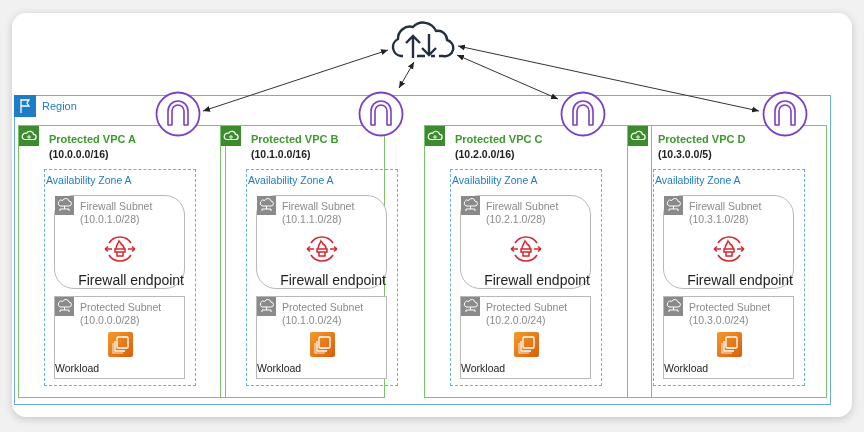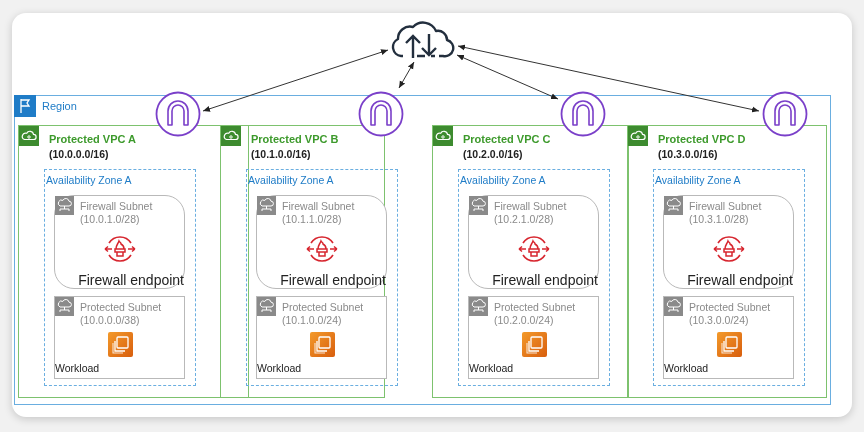--- a/index.html
+++ b/index.html
@@ -54,21 +54,21 @@
 <div class="card"></div>
 
 <div class="region"></div>
 <div class="region-flag">
   <svg width="22" height="22" viewBox="0 0 22 22">
     <path d="M7 4 V18 M7 5 H15 L13 8 L15 11 H7" fill="none" stroke="#fff" stroke-width="1.3"></path>
   </svg>
 </div>
 <div class="region-label">Region</div>
 
-<div id="vpc-0" class="vpc" style="left:18px;width:231px;">
+<div id="vpc-0" class="vpc" style="left:18px;width:208px;">
   <div class="vpc-badge">
     <svg width="20" height="20" viewBox="0 0 20 20">
       <path d="M5.5 13.5 h9 a2.6 2.6 0 0 0 0-5.2 a3.6 3.6 0 0 0-6.8-1 a2.8 2.8 0 0 0-2.2 6.2z" fill="none" stroke="#fff" stroke-width="1.2"></path>
       <circle cx="10" cy="11" r="1.2" fill="none" stroke="#fff" stroke-width="1"></circle>
     </svg>
   </div>
   <div class="vpc-title">Protected VPC A</div>
   <div class="vpc-cidr">(10.0.0.0/16)</div>
   <div class="az">
     <div class="az-label">Availability Zone A</div>
@@ -92,21 +92,21 @@
       <div class="fw-label">Firewall endpoint</div>
     </div>
     <div class="subnet pr-subnet">
       <div class="subnet-badge">
         <svg width="19" height="19" viewBox="0 0 19 19">
           <path d="M5 10 h9 a2.4 2.4 0 0 0 0-4.8 a3.2 3.2 0 0 0-6.1-.8 a2.5 2.5 0 0 0-2.9 5.6z" fill="none" stroke="#fff" stroke-width="1"></path>
           <path d="M9.5 10 v3 M5 13 h9 M5 13 v2 M14 13 v2" fill="none" stroke="#fff" stroke-width="1"></path>
         </svg>
       </div>
       <div class="subnet-name">Protected Subnet</div>
-      <div class="subnet-cidr">(10.0.0.0/38)</div>
+      <div class="subnet-cidr">(10.0.0.0/28)</div>
       <div class="wl-icon">
         <svg width="25" height="25" viewBox="0 0 25 25">
           <rect x="9" y="5" width="11" height="11" rx="1" fill="none" stroke="#fff" stroke-width="1.3"></rect>
           <path d="M7 9 V19 H17" fill="none" stroke="#fff" stroke-width="1.3"></path>
           <path d="M5 11 V21 H15" fill="none" stroke="#fff" stroke-width="1.1" opacity="0.8"></path>
         </svg>
       </div>
       <div class="wl-label">Workload</div>
     </div>
   </div>
@@ -154,21 +154,21 @@
         <svg width="25" height="25" viewBox="0 0 25 25">
           <rect x="9" y="5" width="11" height="11" rx="1" fill="none" stroke="#fff" stroke-width="1.3"></rect>
           <path d="M7 9 V19 H17" fill="none" stroke="#fff" stroke-width="1.3"></path>
           <path d="M5 11 V21 H15" fill="none" stroke="#fff" stroke-width="1.1" opacity="0.8"></path>
         </svg>
       </div>
       <div class="wl-label">Workload</div>
     </div>
   </div>
 </div>
-<div id="vpc-2" class="vpc" style="left:424px;width:197px;margin-left:8px;">
+<div id="vpc-2" class="vpc" style="left:424px;width:228px;">
   <div class="vpc-badge">
     <svg width="20" height="20" viewBox="0 0 20 20">
       <path d="M5.5 13.5 h9 a2.6 2.6 0 0 0 0-5.2 a3.6 3.6 0 0 0-6.8-1 a2.8 2.8 0 0 0-2.2 6.2z" fill="none" stroke="#fff" stroke-width="1.2"></path>
       <circle cx="10" cy="11" r="1.2" fill="none" stroke="#fff" stroke-width="1"></circle>
     </svg>
   </div>
   <div class="vpc-title">Protected VPC C</div>
   <div class="vpc-cidr">(10.2.0.0/16)</div>
   <div class="az">
     <div class="az-label">Availability Zone A</div>
@@ -212,21 +212,21 @@
   </div>
 </div>
 <div id="vpc-3" class="vpc" style="left:627px;width:200px;">
   <div class="vpc-badge">
     <svg width="20" height="20" viewBox="0 0 20 20">
       <path d="M5.5 13.5 h9 a2.6 2.6 0 0 0 0-5.2 a3.6 3.6 0 0 0-6.8-1 a2.8 2.8 0 0 0-2.2 6.2z" fill="none" stroke="#fff" stroke-width="1.2"></path>
       <circle cx="10" cy="11" r="1.2" fill="none" stroke="#fff" stroke-width="1"></circle>
     </svg>
   </div>
   <div class="vpc-title">Protected VPC D</div>
-  <div class="vpc-cidr">(10.3.0.0/16)</div>
+  <div class="vpc-cidr">(10.3.0.0/5)</div>
   <div class="az">
     <div class="az-label">Availability Zone A</div>
     <div class="subnet fw-subnet">
       <div class="subnet-badge">
         <svg width="19" height="19" viewBox="0 0 19 19">
           <path d="M5 10 h9 a2.4 2.4 0 0 0 0-4.8 a3.2 3.2 0 0 0-6.1-.8 a2.5 2.5 0 0 0-2.9 5.6z" fill="none" stroke="#fff" stroke-width="1"></path>
           <path d="M9.5 10 v3 M5 13 h9 M5 13 v2 M14 13 v2" fill="none" stroke="#fff" stroke-width="1"></path>
         </svg>
       </div>
       <div class="subnet-name">Firewall Subnet</div>

